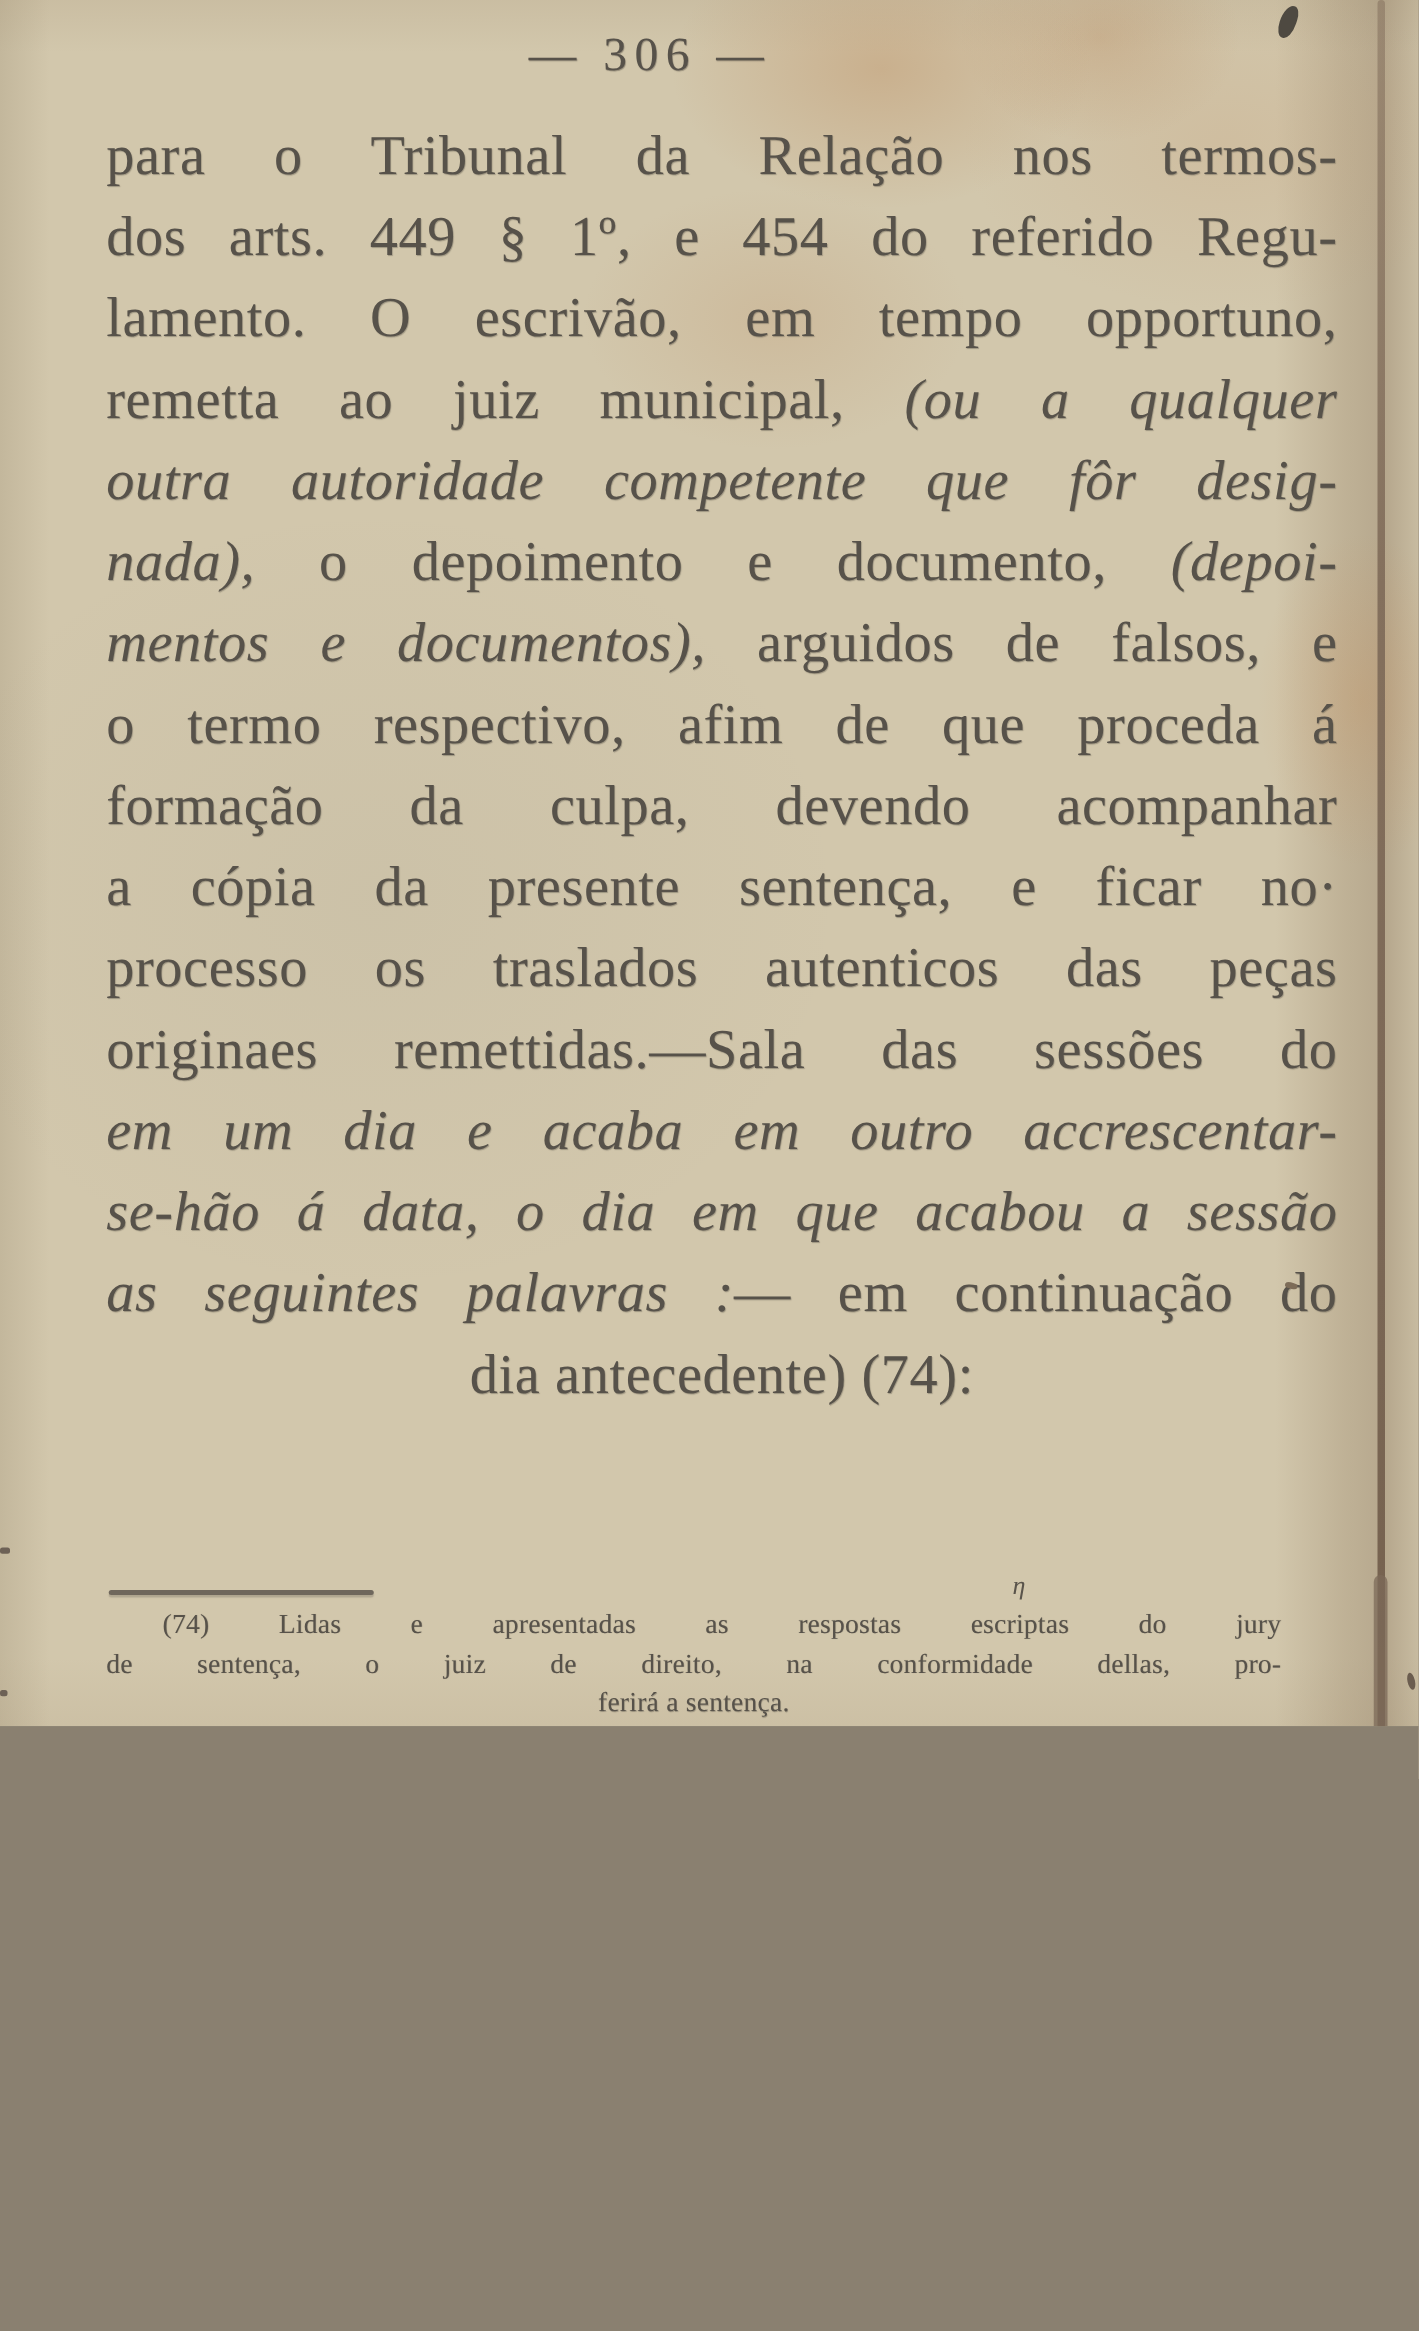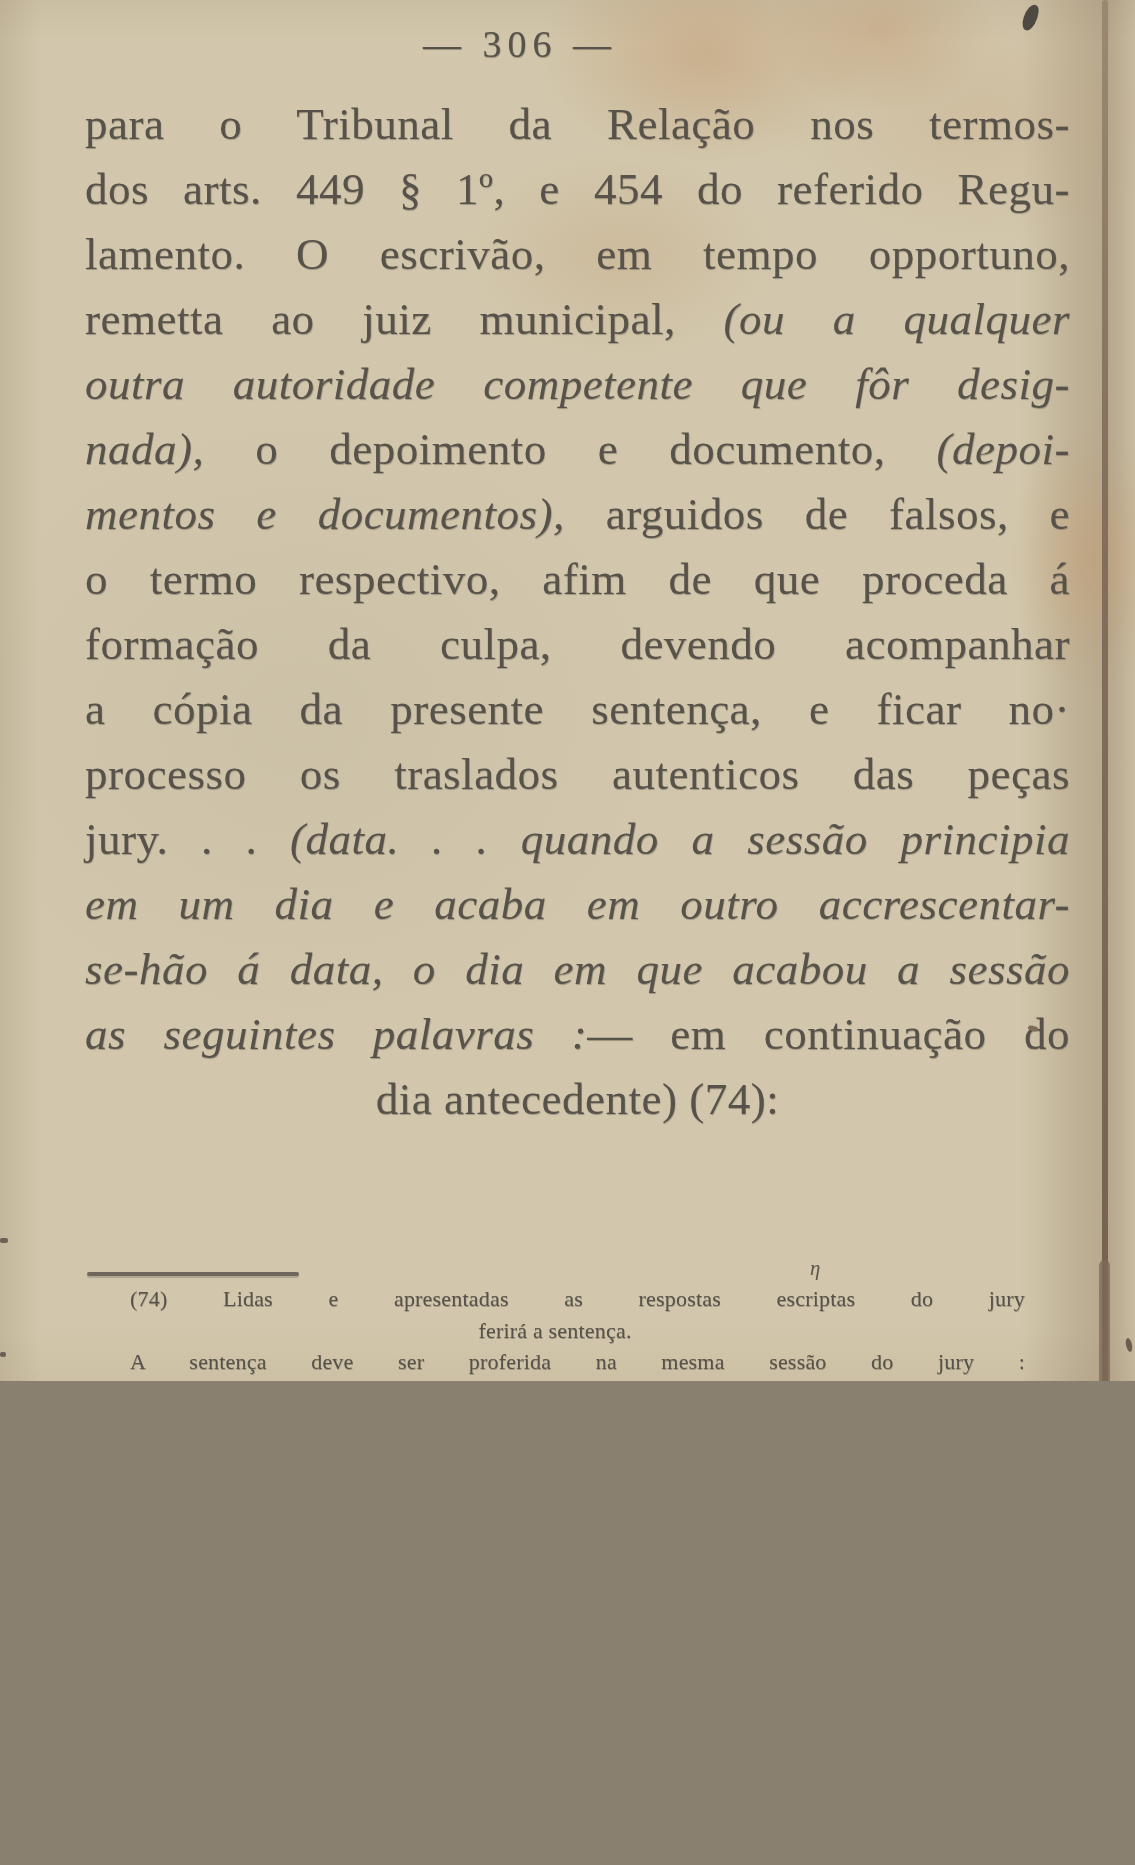--- a/index.html
+++ b/index.html
@@ -88,31 +88,32 @@
       <div class="line j"><span>dos arts. 449 § 1º, e 454 do referido Regu-</span></div>
       <div class="line j"><span>lamento. O escrivão, em tempo opportuno,</span></div>
       <div class="line j"><span>remetta ao juiz municipal, </span><em>(ou a qualquer</em></div>
       <div class="line j"><em>outra autoridade competente que fôr desig-</em></div>
       <div class="line j"><em>nada),</em><span> o depoimento e documento, </span><em>(depoi-</em></div>
       <div class="line j"><em>mentos e documentos),</em><span> arguidos de falsos, e</span></div>
       <div class="line j"><span>o termo respectivo, afim de que proceda á</span></div>
       <div class="line j"><span>formação da culpa, devendo acompanhar</span></div>
       <div class="line j"><span>a cópia da presente sentença, e ficar no·</span></div>
       <div class="line j"><span>processo os traslados autenticos das peças</span></div>
-      <div class="line j"><span>jury. . . </span><em>(data. . . quando a sessão principia</em></div>
+      <div class="line j"><span>originaes remettidas.—Sala das sessões do</span></div>
       <div class="line j"><em>em um dia e acaba em outro accrescentar-</em></div>
       <div class="line j"><em>se-hão á data, o dia em que acabou a sessão</em></div>
       <div class="line j"><em>as seguintes palavras :</em><span>— em continuação do</span></div>
       <div class="line"><span>dia antecedente) (74):</span></div>
     </div>
 
   <div class="footrule"></div>
   <span class="straymark">ƞ</span>
   <div class="foottext">
       <div class="line j" style="padding-left: 45px;"><span>(74) Lidas e apresentadas as respostas escriptas do jury</span></div>
+      <div class="line j"><span>de sentença, o juiz de direito, na conformidade dellas, pro-</span></div>
       <div class="line"><span>ferirá a sentença.</span></div>
       <div class="line j" style="padding-left: 45px;"><span>A sentença deve ser proferida na mesma sessão do jury :</span></div>
       <div class="line" style="padding-left: 45px;"><span>(A. 8 Nov. 1854).</span></div>
       <div class="line j" style="padding-left: 45px;"><span>Se a decisão do jury fôr negativa, o juiz de direito, por</span></div>
       <div class="line j"><span>sua sentença nos autos, absolverá o accusado, ordenando</span></div>
       <div class="line j"><span>immediatamente a sua soltura, se estiver preso, e o crime</span></div>
       <div class="line"><span>fôr afiançavel.</span></div>
       <div class="line j" style="padding-left: 45px;"><span>(Art. 202 do Cod.; art. 380 do Regulamento n. 120 ; e avisos</span></div>
       <div class="line"><span>de 4 de Fevereiro de 1835, e de 5 de Agosto de 1853).</span></div>
     </div>

